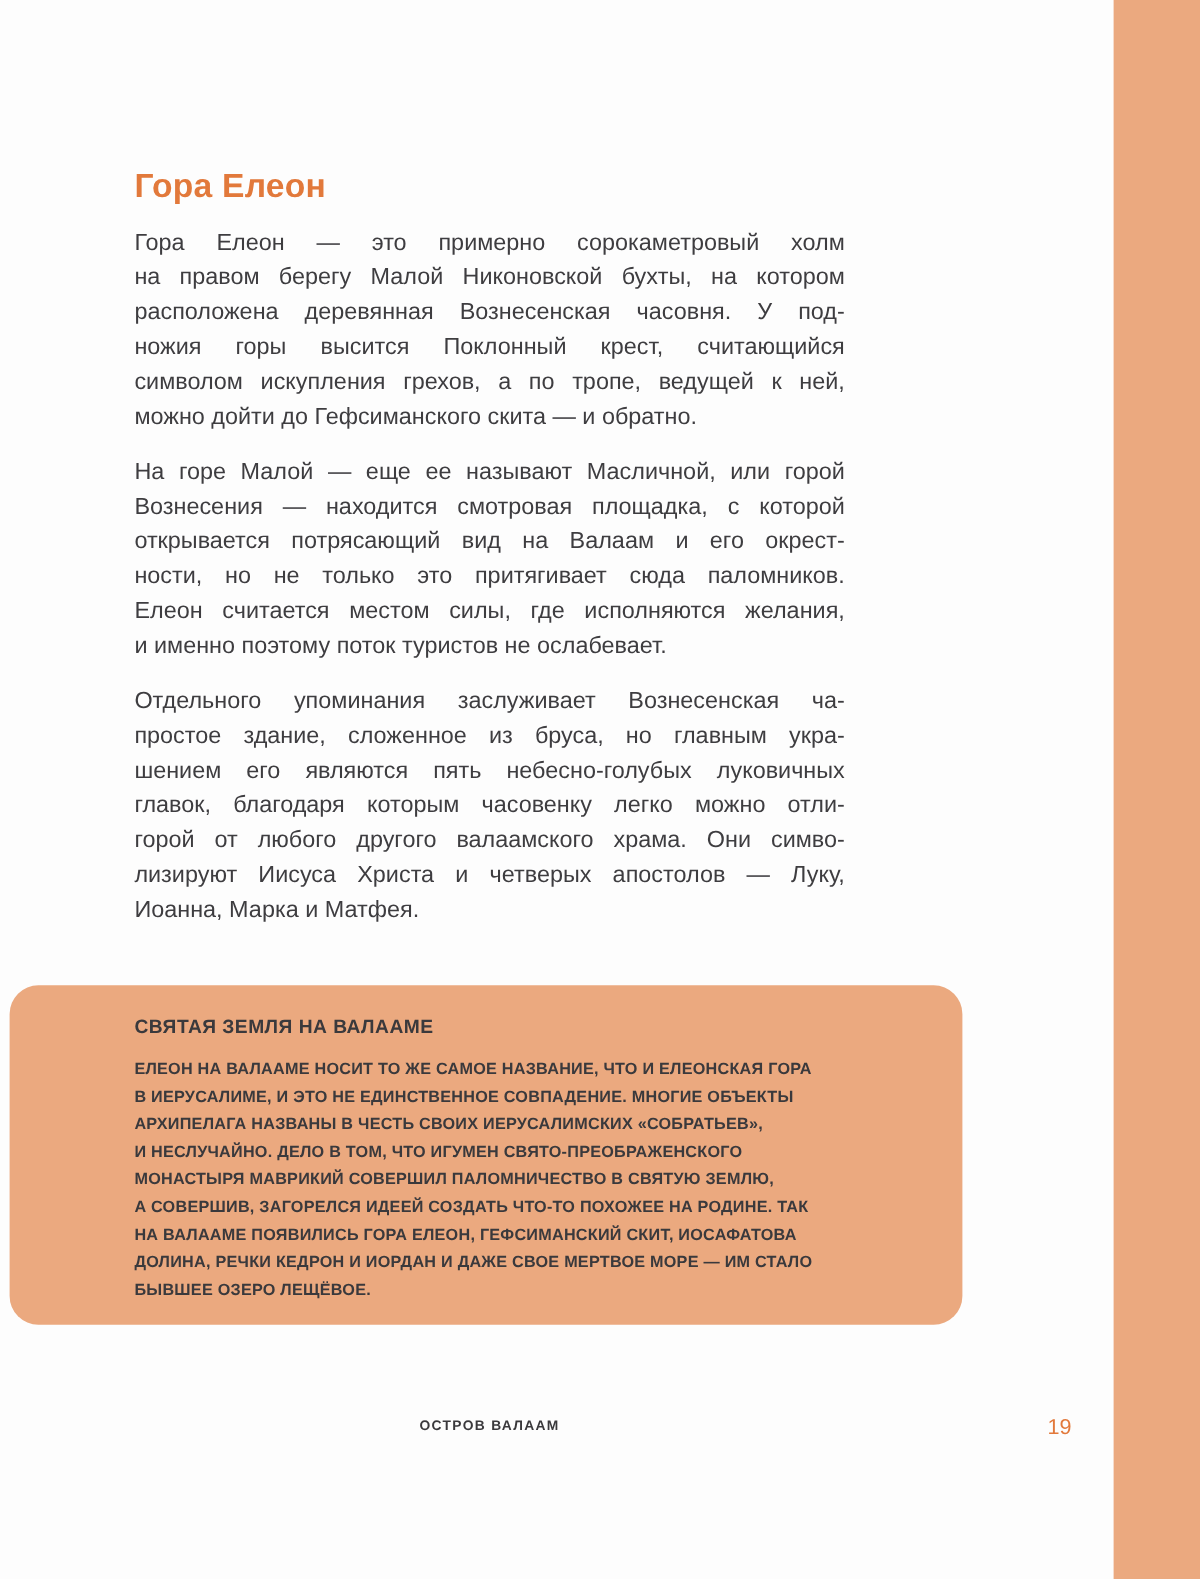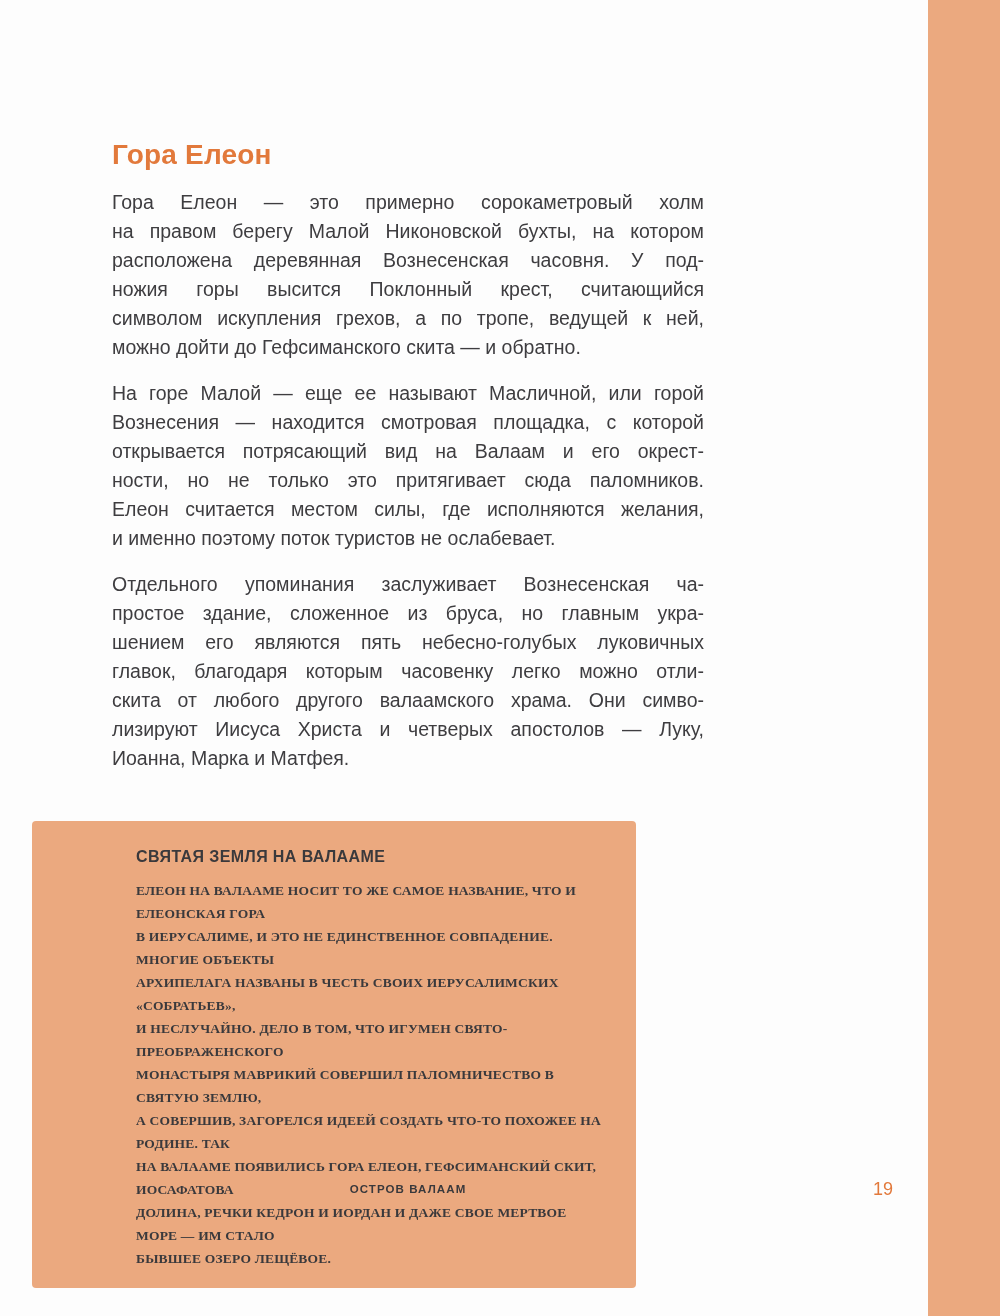--- a/index.html
+++ b/index.html
@@ -46,43 +46,41 @@
   .paragraph .line-justify{
     text-align:justify;
     text-align-last:justify;
   }
   .paragraph .line-last{
     text-align:left;
   }
   .callout{
     position:absolute;
     left:8px;top:821px;
-    width:604px;
+    width:794px;
     background:var(--panel);
-    border-radius:4px;
+    border-radius:24px;
     padding:26px 26px 18px 104px;
-    margin-left:24px;
   }
   .callout-title{
     margin:0 0 12px 0;
     font-size:16px;
     line-height:20px;
     font-weight:700;
     letter-spacing:.4px;
     color:#3a393c;
   }
   .callout-body{
     margin:0;
     font-size:13.5px;
     line-height:23px;
     font-weight:700;
     letter-spacing:.2px;
     color:#3a393c;
     white-space:pre-line;
-    font-family:Liberation Serif, serif;
   }
   .running-title{
     position:absolute;
     left:112px;top:1183px;
     width:592px;
     text-align:center;
     font-size:11.5px;
     font-weight:700;
     letter-spacing:1.1px;
     color:#3a393c;
@@ -123,21 +121,21 @@
         <div class="line-justify">ности, но не только это притягивает сюда паломников.</div>
         <div class="line-justify">Елеон считается местом силы, где исполняются желания,</div>
         <div class="line-last">и именно поэтому поток туристов не ослабевает.</div>
       </div>
 
     <div class="paragraph">
         <div class="line-justify">Отдельного упоминания заслуживает Вознесенская ча-</div>
         <div class="line-justify">простое здание, сложенное из бруса, но главным укра-</div>
         <div class="line-justify">шением его являются пять небесно-голубых луковичных</div>
         <div class="line-justify">главок, благодаря которым часовенку легко можно отли-</div>
-        <div class="line-justify">скита от любого другого валаамского храма. Они симво-</div>
+        <div class="line-justify">горой от любого другого валаамского храма. Они симво-</div>
         <div class="line-justify">лизируют Иисуса Христа и четверых апостолов — Луку,</div>
         <div class="line-last">Иоанна, Марка и Матфея.</div>
       </div>
   </main>
 
   <aside class="callout">
     <h2 class="callout-title">СВЯТАЯ ЗЕМЛЯ НА ВАЛААМЕ</h2>
     <p class="callout-body">ЕЛЕОН НА ВАЛААМЕ НОСИТ ТО ЖЕ САМОЕ НАЗВАНИЕ, ЧТО И ЕЛЕОНСКАЯ ГОРА
 В ИЕРУСАЛИМЕ, И ЭТО НЕ ЕДИНСТВЕННОЕ СОВПАДЕНИЕ. МНОГИЕ ОБЪЕКТЫ
 АРХИПЕЛАГА НАЗВАНЫ В ЧЕСТЬ СВОИХ ИЕРУСАЛИМСКИХ «СОБРАТЬЕВ»,

